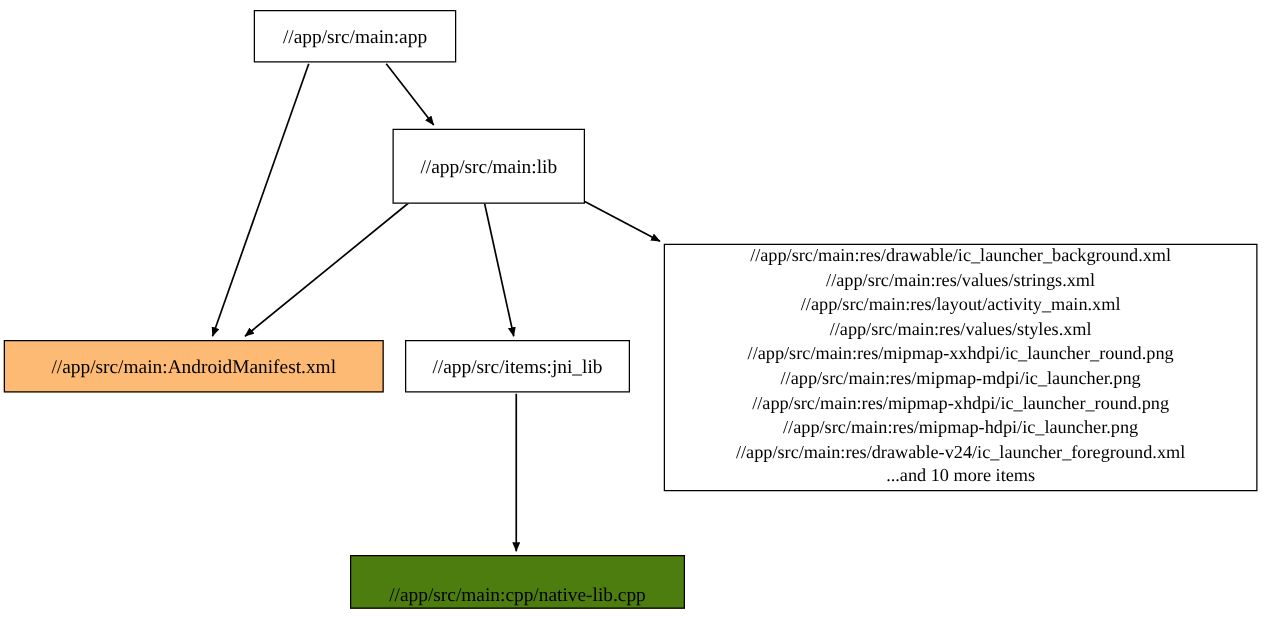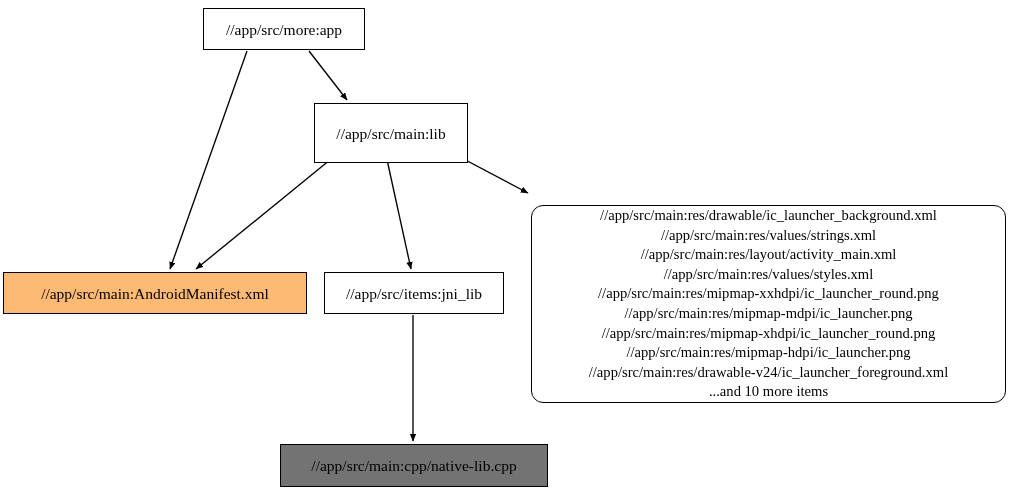--- a/index.html
+++ b/index.html
@@ -63,40 +63,40 @@
         <line x1="247" y1="51" x2="170" y2="269" stroke="#000000" marker-end="url(#arrowhead)"></line>
         <line x1="309" y1="51" x2="347" y2="100" stroke="#000000" marker-end="url(#arrowhead)"></line>
         <line x1="347" y1="146" x2="196" y2="269" stroke="#000000" marker-end="url(#arrowhead)"></line>
         <line x1="384" y1="146" x2="411" y2="269" stroke="#000000" marker-end="url(#arrowhead)"></line>
         <line x1="439" y1="146" x2="528" y2="193" stroke="#000000" marker-end="url(#arrowhead)"></line>
         <line x1="413" y1="315" x2="413" y2="441" stroke="#000000" marker-end="url(#arrowhead)"></line>
       </g>
   </svg>
 
   <div class="node" style="left: 203px; top: 8px; width: 162px; height: 42px; border-color: rgb(0, 0, 0); background: rgb(255, 255, 255);">
-    <span class="node-label">//app/src/more:app</span>
+    <span class="node-label">//app/src/main:app</span>
   </div>
 
   <div class="node" style="left: 314px; top: 103px; width: 154px; height: 60px; border-color: rgb(0, 0, 0); background: rgb(255, 255, 255);">
     <span class="node-label">//app/src/main:lib</span>
   </div>
 
   <div class="node" style="left: 3px; top: 272px; width: 304px; height: 42px; border-color: rgb(0, 0, 0); background: #fdba74;">
     <span class="node-label">//app/src/main:AndroidManifest.xml</span>
   </div>
 
   <div class="node" style="left: 324px; top: 272px; width: 180px; height: 42px; border-color: rgb(0, 0, 0); background: rgb(255, 255, 255);">
     <span class="node-label">//app/src/items:jni_lib</span>
   </div>
 
-  <div class="node" style="left: 280px; top: 444px; width: 268px; height: 43px; border-color: rgb(0, 0, 0); background: #737373;">
+  <div class="node" style="left: 280px; top: 444px; width: 268px; height: 43px; border-color: rgb(0, 0, 0); background: #4d7c0f; align-items: flex-end;">
     <span class="node-label">//app/src/main:cpp/native-lib.cpp</span>
   </div>
 
-  <div class="node node-cluster" style="left: 531px; top: 205px; width: 475px; height: 198px; border-color: rgb(0, 0, 0); background: rgb(255, 255, 255); border-radius: 12px;">
+  <div class="node node-cluster" style="left: 531px; top: 195px; width: 475px; height: 198px; border-color: rgb(0, 0, 0); background: rgb(255, 255, 255);">
     <span class="node-label">//app/src/main:res/drawable/ic_launcher_background.xml
 //app/src/main:res/values/strings.xml
 //app/src/main:res/layout/activity_main.xml
 //app/src/main:res/values/styles.xml
 //app/src/main:res/mipmap-xxhdpi/ic_launcher_round.png
 //app/src/main:res/mipmap-mdpi/ic_launcher.png
 //app/src/main:res/mipmap-xhdpi/ic_launcher_round.png
 //app/src/main:res/mipmap-hdpi/ic_launcher.png
 //app/src/main:res/drawable-v24/ic_launcher_foreground.xml
 ...and 10 more items</span>

